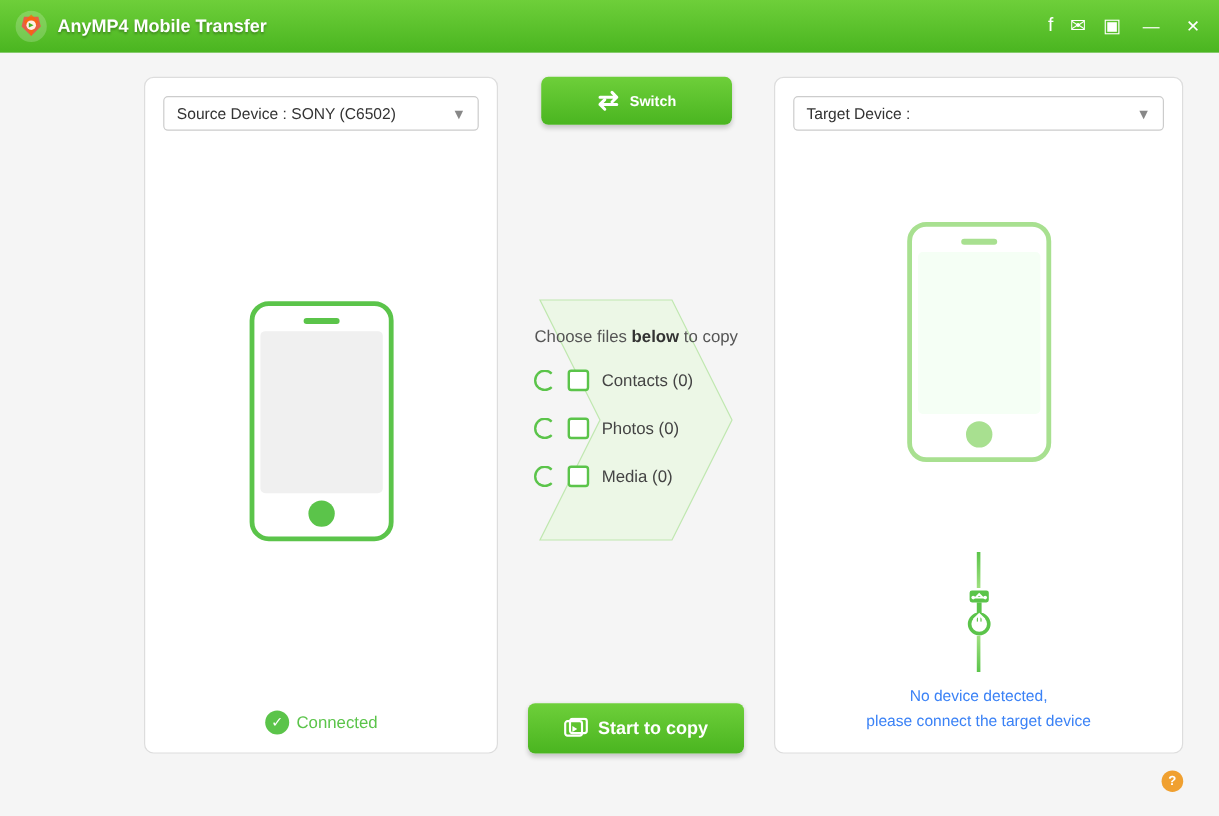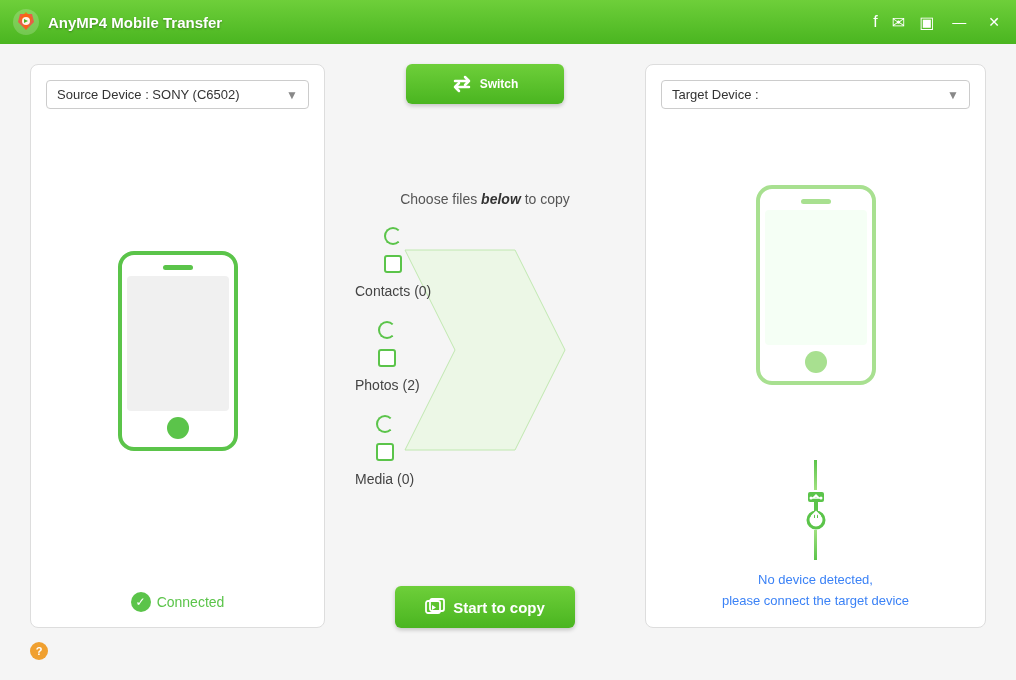--- a/index.html
+++ b/index.html
@@ -52,20 +52,21 @@
       padding: 2px 4px;
     }
 
     
     #main {
       background: #f5f5f5;
       height: calc(680px - 44px);
       padding: 20px 30px 20px 30px;
       display: flex;
       flex-direction: column;
+      align-items: flex-end;
     }
 
     #panels {
       display: flex;
       flex-direction: row;
       gap: 0;
       flex: 1;
       align-items: stretch;
     }
 
@@ -222,31 +223,29 @@
 
     .choose-text {
       font-size: 14px;
       color: #555;
       text-align: center;
       width: 100%;
       margin-bottom: 20px;
     }
     .choose-text strong {
       color: #333;
-      font-style: italic;
     }
 
     .file-option {
       display: flex;
       align-items: center;
       gap: 10px;
       margin-bottom: 22px;
       font-size: 14px;
       color: #444;
-      flex-direction: column;
     }
     .file-checkbox {
       width: 18px;
       height: 18px;
       border: 2px solid #5bc44a;
       border-radius: 3px;
       background: white;
       cursor: pointer;
     }
     .loading-arc {
@@ -438,21 +437,21 @@
 
           <div class="file-option">
             <div class="loading-arc"></div>
             <div class="file-checkbox"></div>
             <span>Contacts (0)</span>
           </div>
 
           <div class="file-option">
             <div class="loading-arc"></div>
             <div class="file-checkbox"></div>
-            <span>Photos (2)</span>
+            <span>Photos (0)</span>
           </div>
 
           <div class="file-option">
             <div class="loading-arc"></div>
             <div class="file-checkbox"></div>
             <span>Media (0)</span>
           </div>
         </div>
       </div>
 

